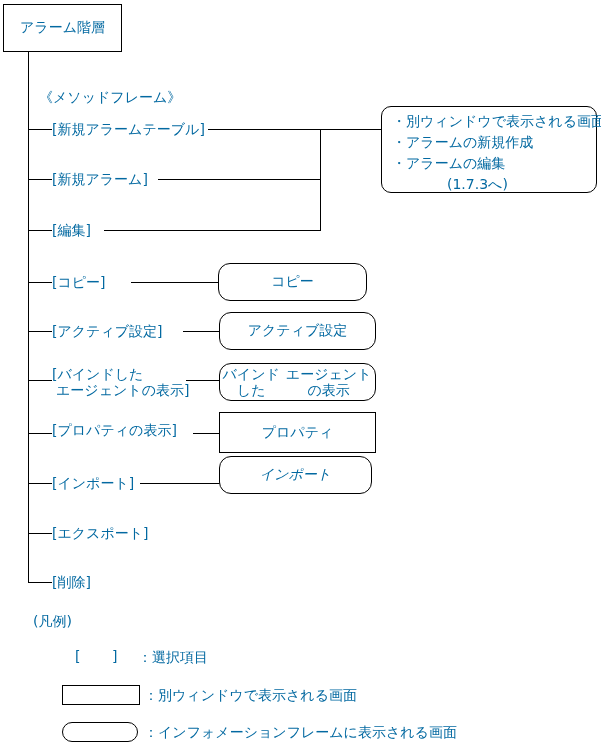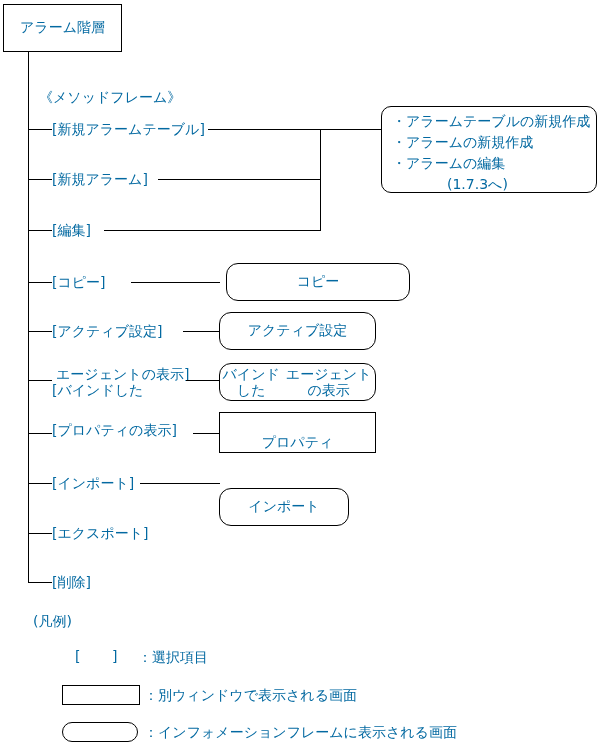--- a/index.html
+++ b/index.html
@@ -47,59 +47,59 @@
   <div class="hline" style="left:28px;top:483px;width:24px;"></div>
   <div class="hline" style="left:28px;top:533px;width:24px;"></div>
   <div class="hline" style="left:28px;top:582px;width:24px;"></div>
 
   <div class="lbl" style="left:52px;top:121px;">[新規アラームテーブル]</div>
   <div class="lbl" style="left:52px;top:171px;">[新規アラーム]</div>
   <div class="lbl" style="left:52px;top:222px;">[編集]</div>
   <div class="lbl" style="left:52px;top:274px;">[コピー]</div>
   <div class="lbl" style="left:52px;top:323px;">[アクティブ設定]</div>
   <div class="lbl two-line" style="left:52px;top:366px;">
+    <div>[バインドした</div>
     <div style="padding-left:4px;">エージェントの表示]</div>
-    <div>[バインドした</div>
   </div>
   <div class="lbl" style="left:52px;top:422px;">[プロパティの表示]</div>
   <div class="lbl" style="left:52px;top:475px;">[インポート]</div>
   <div class="lbl" style="left:52px;top:525px;">[エクスポート]</div>
   <div class="lbl" style="left:52px;top:574px;">[削除]</div>
 
   <div class="hline" style="left:208px;top:129px;width:174px;"></div>
   <div class="hline" style="left:158px;top:179px;width:163px;"></div>
   <div class="hline" style="left:104px;top:230px;width:217px;"></div>
   <div class="vline" style="left:320px;top:129px;height:102px;"></div>
   <div class="hline" style="left:131px;top:282px;width:89px;"></div>
   <div class="hline" style="left:183px;top:331px;width:37px;"></div>
   <div class="hline" style="left:186px;top:380px;width:34px;"></div>
   <div class="hline" style="left:193px;top:433px;width:27px;"></div>
   <div class="hline" style="left:140px;top:483px;width:80px;"></div>
 
   <div class="note-box" style="left:381px;top:106px;width:216px;height:87px;">
-    <div class="note-line">・アラームテーブルの新規作成</div>
+    <div class="note-line">・別ウィンドウで表示される画面</div>
     <div class="note-line">・アラームの新規作成</div>
     <div class="note-line">・アラームの編集</div>
     <div class="note-line note-ref">(1.7.3へ)</div>
   </div>
 
-  <div class="box rounded" style="left:226px;top:263px;width:184px;height:38px;">
+  <div class="box rounded" style="left:218px;top:263px;width:149px;height:38px;">
     <span>コピー</span>
   </div>
   <div class="box rounded" style="left:219px;top:312px;width:157px;height:38px;">
     <span>アクティブ設定</span>
   </div>
   <div class="box rounded two-line" style="left:219px;top:363px;width:157px;height:38px;">
     <div>バインドした</div>
     <div>エージェントの表示</div>
   </div>
-  <div class="box" style="left:219px;top:412px;width:157px;height:41px;align-items:flex-end;">
+  <div class="box" style="left:219px;top:412px;width:157px;height:41px;">
     <span>プロパティ</span>
   </div>
-  <div class="box rounded" style="left:219px;top:488px;width:130px;height:38px;">
+  <div class="box rounded" style="left:219px;top:456px;width:153px;height:38px;font-style:italic;">
     <span>インポート</span>
   </div>
 
   <div class="lbl" style="left:33px;top:613px;">(凡例)</div>
 
   <div class="lbl" style="left:75px;top:648px;">[</div>
   <div class="lbl" style="left:112px;top:648px;">]</div>
   <div class="lbl" style="left:138px;top:649px;">：選択項目</div>
 
   <div class="legend-shape" style="left:62px;top:685px;width:78px;height:20px;"></div>

